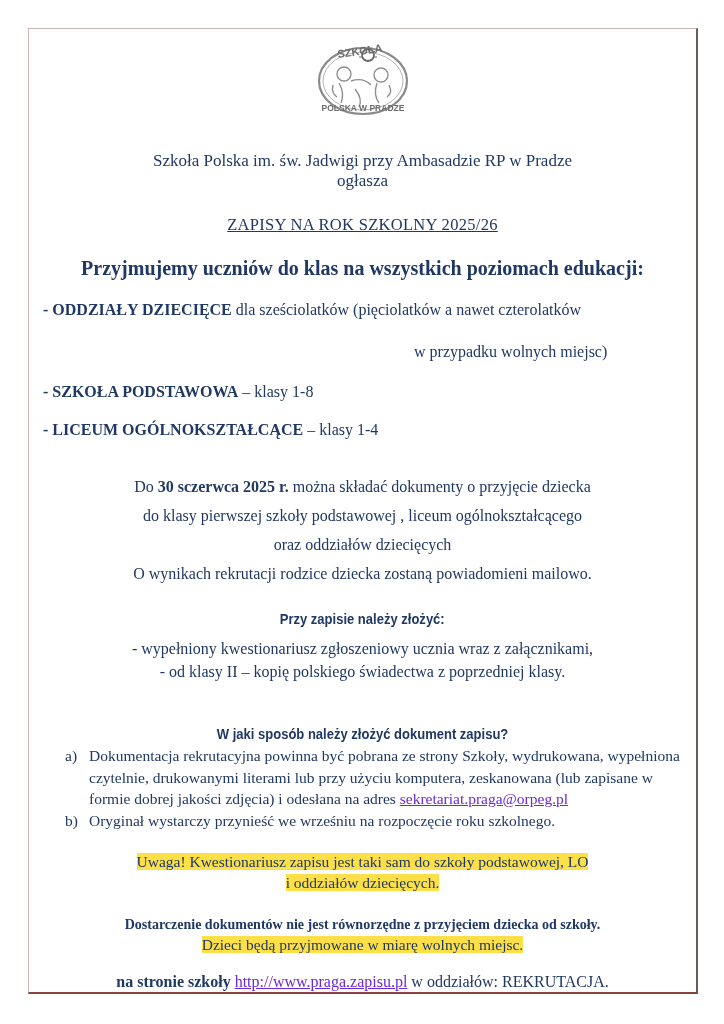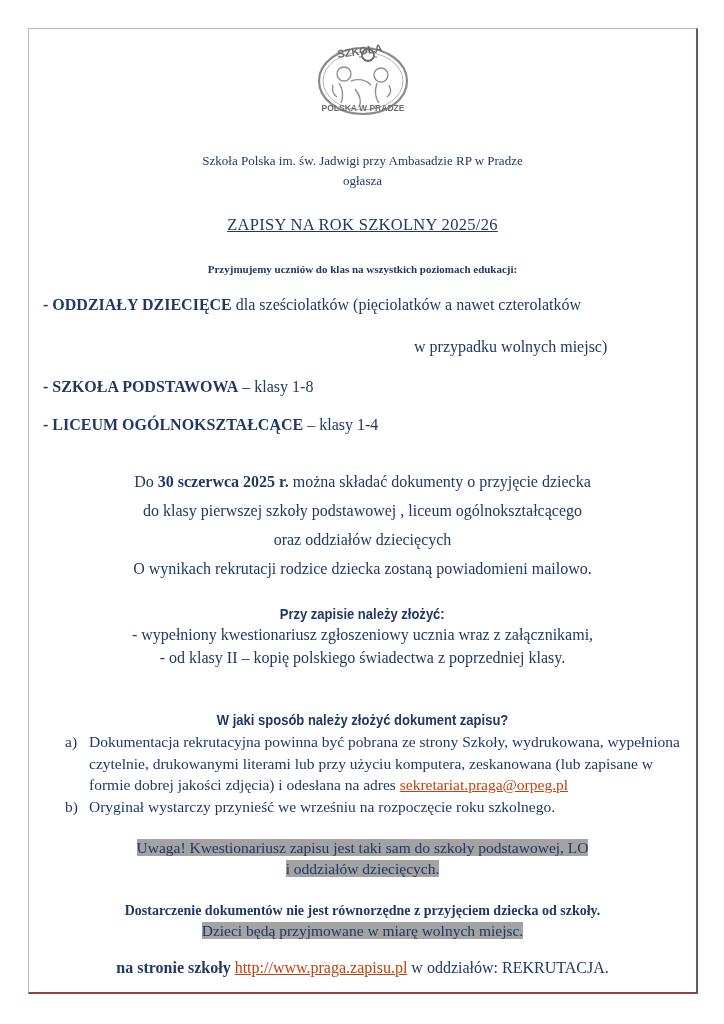--- a/index.html
+++ b/index.html
@@ -19,50 +19,50 @@
     border-top-color: #c9b6b4;
     border-left-color: #c9b6b4;
     border-right-color: #6b5a58;
     border-bottom-color: #8b4340;
     box-sizing: border-box;
     padding: 10px 14px 0 14px;
   }
   .center { text-align: center; }
   .logo-wrap { text-align: center; margin-top: 2px; }
   .logo-wrap svg { display: inline-block; }
-  .hdr-line { font-size: 13px; line-height: 20px; text-align: center; }
+  .hdr-line { font-size: 17px; line-height: 20px; text-align: center; }
   .title {
     font-size: 16.5px; letter-spacing: 0.3px;
     text-decoration: underline;
     margin-top: 24px;
   }
-  .subtitle { font-weight: bold; font-size: 11px; margin-top: 28px; }
+  .subtitle { font-weight: bold; font-size: 20px; margin-top: 22px; }
   .levels { font-size: 16px; margin-top: 20px; }
   .level-line { line-height: 20px; margin-top: 20px; }
   .level-cont { margin-top: 22px; margin-bottom: 14px; padding-left: 371px; line-height: 20px; }
   .level-line b { font-weight: bold; }
   .deadline { margin-top: 32px; font-size: 16px; line-height: 29px; }
   .narrow-bold {
     font-family: "Liberation Sans", sans-serif;
     font-weight: bold;
     font-size: 15.5px;
     display: inline-block;
     transform: scaleX(0.84);
     transform-origin: 50% 50%;
     letter-spacing: 0px;
   }
   .submit-heading { margin-top: 22px; }
-  .submit-items { font-size: 16px; line-height: 23px; }
+  .submit-items { font-size: 16px; line-height: 23px; margin-top: 9px; }
   .howto-heading { margin-top: 42px; }
   .howto-list { font-size: 15.5px; line-height: 21.5px; margin-top: 2px; padding-left: 22px; }
   .howto-item { display: flex; }
   .howto-marker { width: 24px; flex: 0 0 24px; }
   .howto-text { flex: 1; }
-  a.doc-link { color: #c2410c; }
-  .hl { background: #a3a3a3; }
+  a.doc-link { color: #6d28d9; }
+  .hl { background: #fde047; }
   .uwaga { margin-top: 20px; font-size: 15.5px; line-height: 21px; }
   .delivery { margin-top: 22px; font-size: 15.5px; line-height: 20px; }
   .delivery .bold-line { font-weight: bold; font-size: 14px; }
   .info-heading { margin-top: 26px; font-weight: bold; font-size: 15.5px; }
   .site-line { margin-top: 18px; font-size: 16px; }
   .site-line b { font-weight: bold; }
   .logo-text { font-family: "Liberation Sans", sans-serif; fill: #6d6d6d; }
 </style>
 </head>
 <body>

